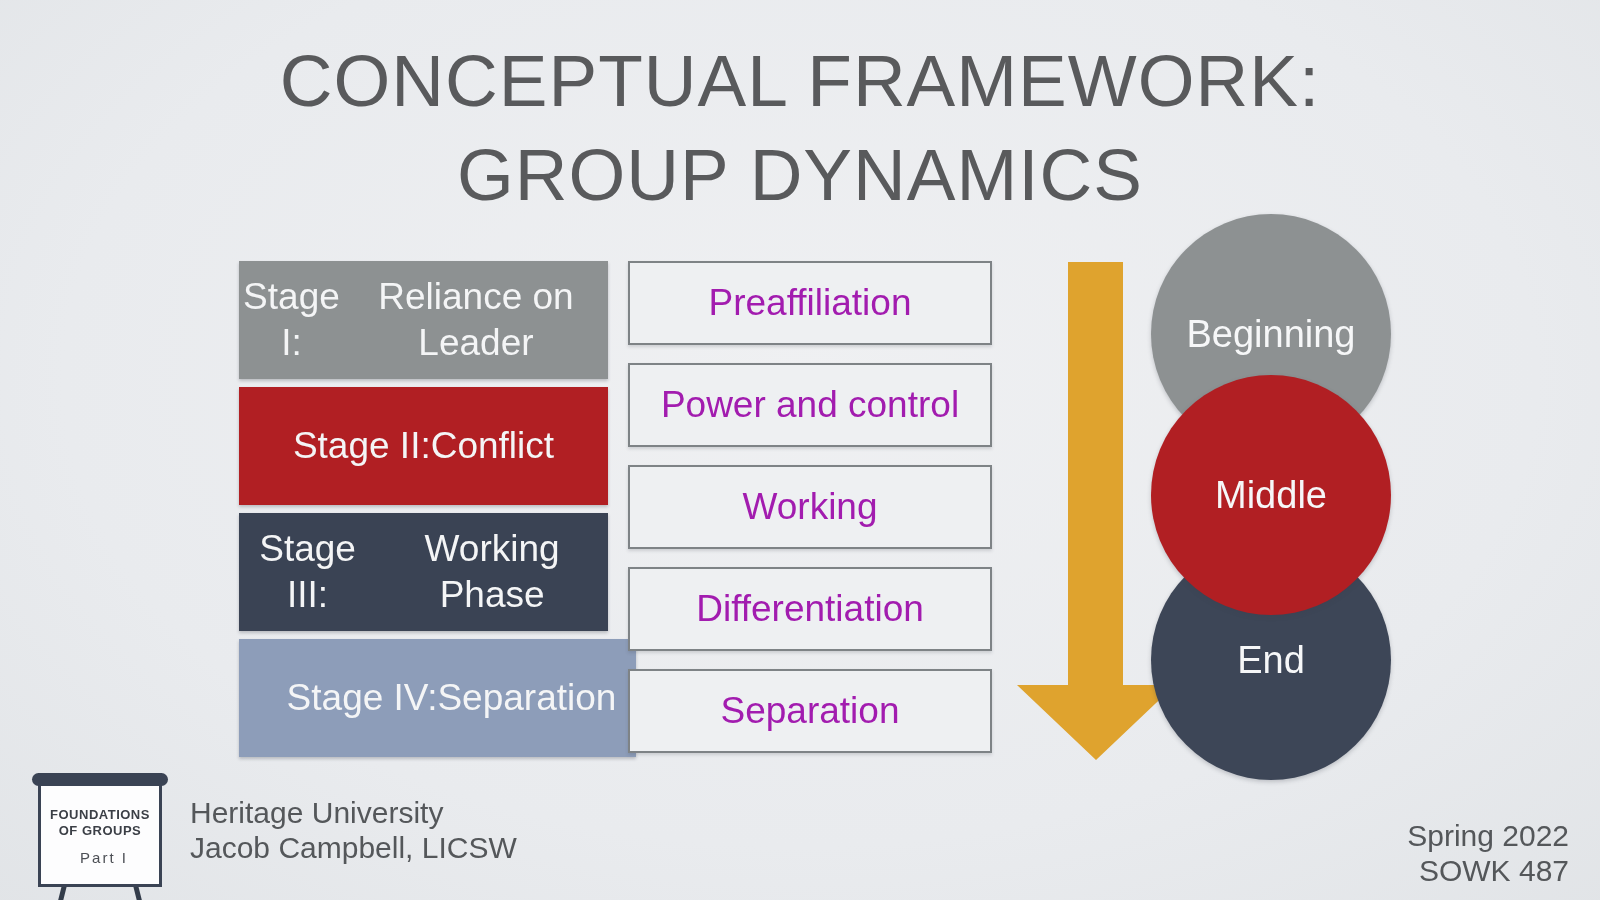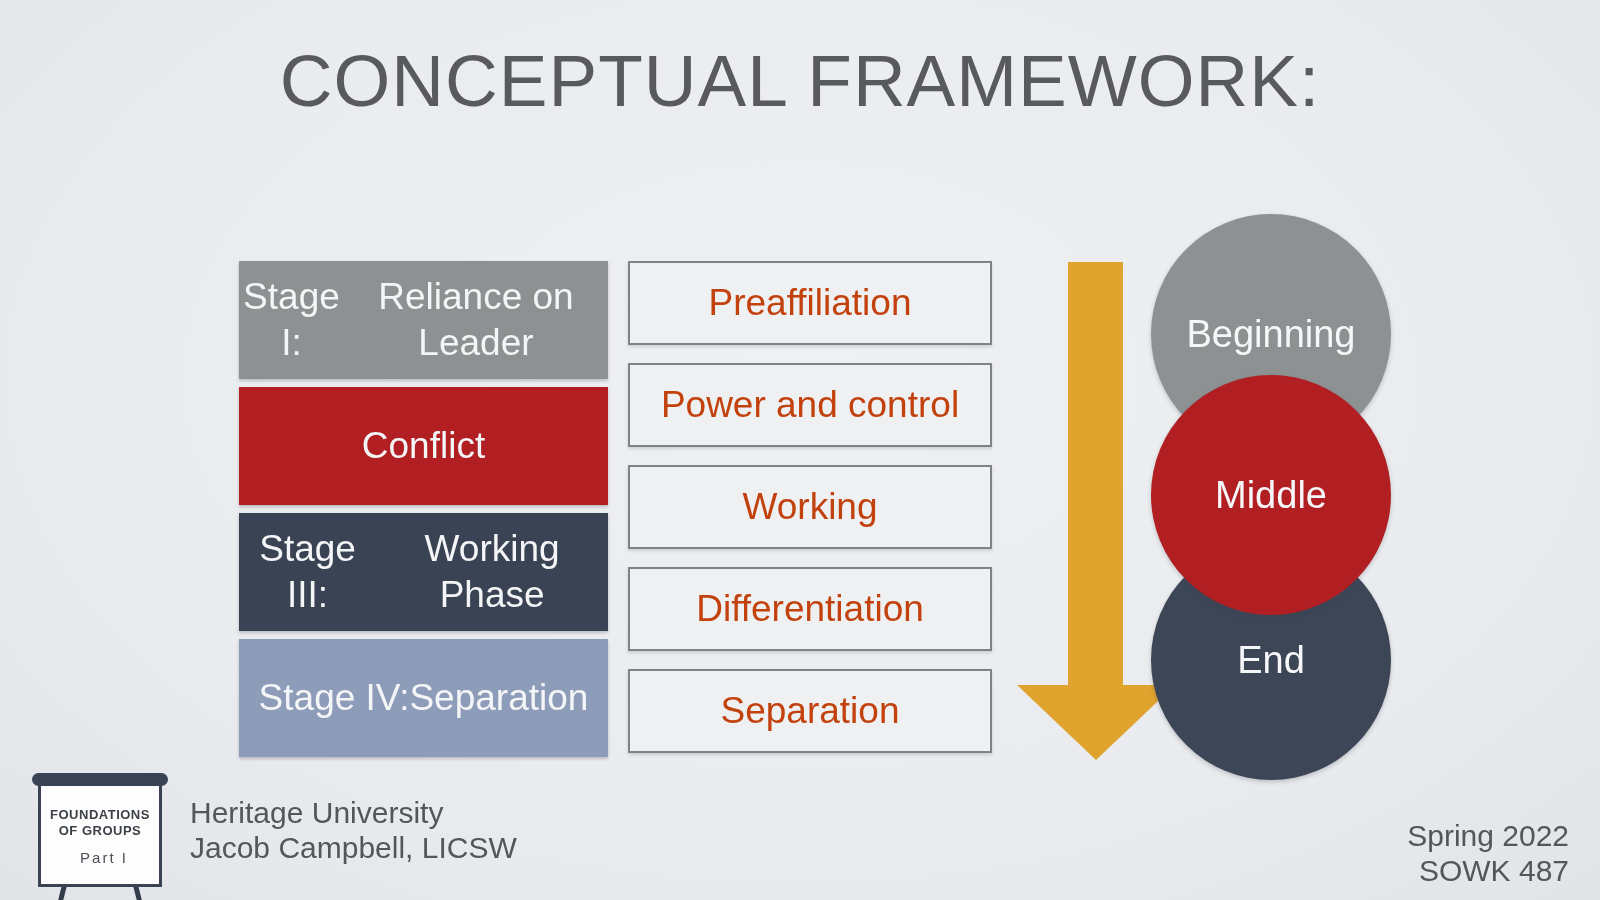--- a/index.html
+++ b/index.html
@@ -23,29 +23,29 @@
   .stage {
     position: absolute; left: 239px; width: 369px; height: 118px;
     display: flex; flex-direction: row; justify-content: center; align-items: center;
     color: #f4f5f6; font-size: 37px; font-weight: 300; line-height: 46px;
     text-align: center;
     box-shadow: 0 2px 3px rgba(60,65,75,0.28);
   }
   .stage-1 { top: 261px; background: #8d9192; }
   .stage-2 { top: 387px; background: #b11f23; }
   .stage-3 { top: 513px; background: #3a4354; }
-  .stage-4 { top: 639px; background: #8d9db9; }
+  .stage-4 { top: 639px; background: #8d9db9; padding-left: 28px; }
 
   
   .phase {
     position: absolute; left: 628px; width: 364px; height: 84px;
     box-sizing: border-box; border: 2px solid #7e8386;
     background: #eef0f2;
     display: flex; justify-content: center; align-items: center;
-    color: #c2410c; font-size: 37px; font-weight: 300;
+    color: #a21caf; font-size: 37px; font-weight: 300;
     box-shadow: 0 2px 3px rgba(60,65,75,0.18);
   }
   .phase-1 { top: 261px; }
   .phase-2 { top: 363px; text-align: center; }
   .phase-3 { top: 465px; }
   .phase-4 { top: 567px; }
   .phase-5 { top: 669px; }
 
   
   .arrow { position: absolute; left: 1000px; top: 255px; z-index: 1; }
@@ -98,27 +98,29 @@
     font-size: 30px; font-weight: 300; line-height: 35px; color: #54575a;
   }
 </style>
 </head>
 <body>
 
 <div class="slide">
 
   <div class="title">
     <div>CONCEPTUAL FRAMEWORK:</div>
+    <div>GROUP DYNAMICS</div>
   </div>
 
   <div class="stage stage-1">
     <div>Stage I:</div>
     <div>Reliance on Leader</div>
   </div>
   <div class="stage stage-2">
+    <div>Stage II:</div>
     <div>Conflict</div>
   </div>
   <div class="stage stage-3">
     <div>Stage III:</div>
     <div>Working Phase</div>
   </div>
   <div class="stage stage-4">
     <div>Stage IV:</div>
     <div>Separation</div>
   </div>

